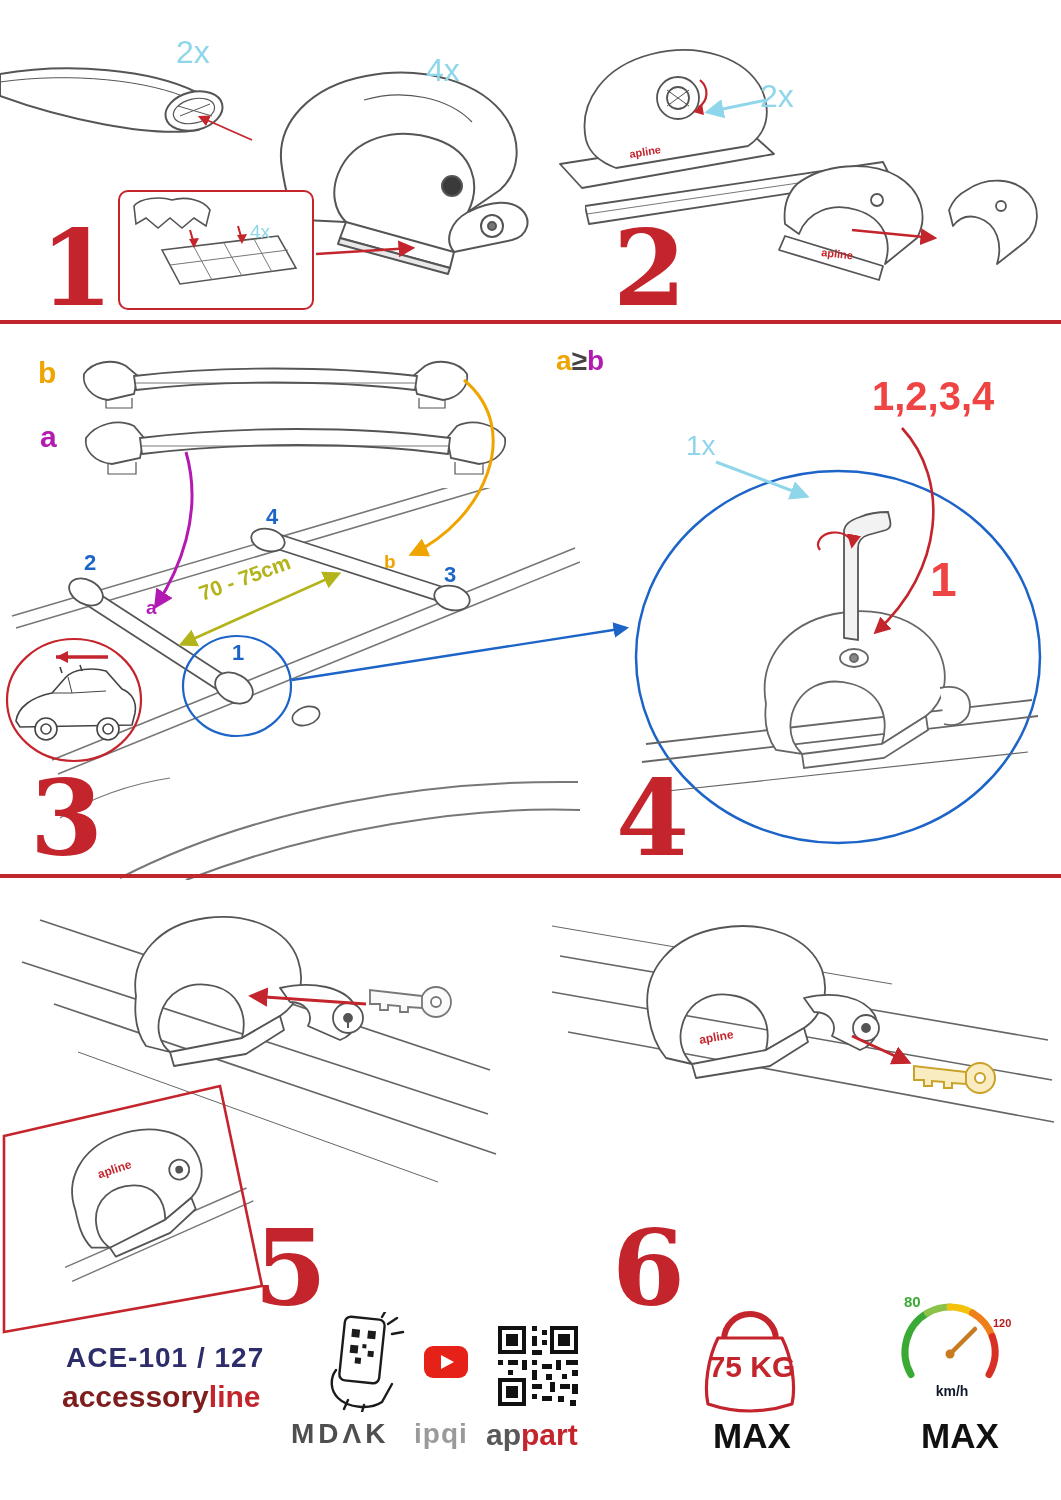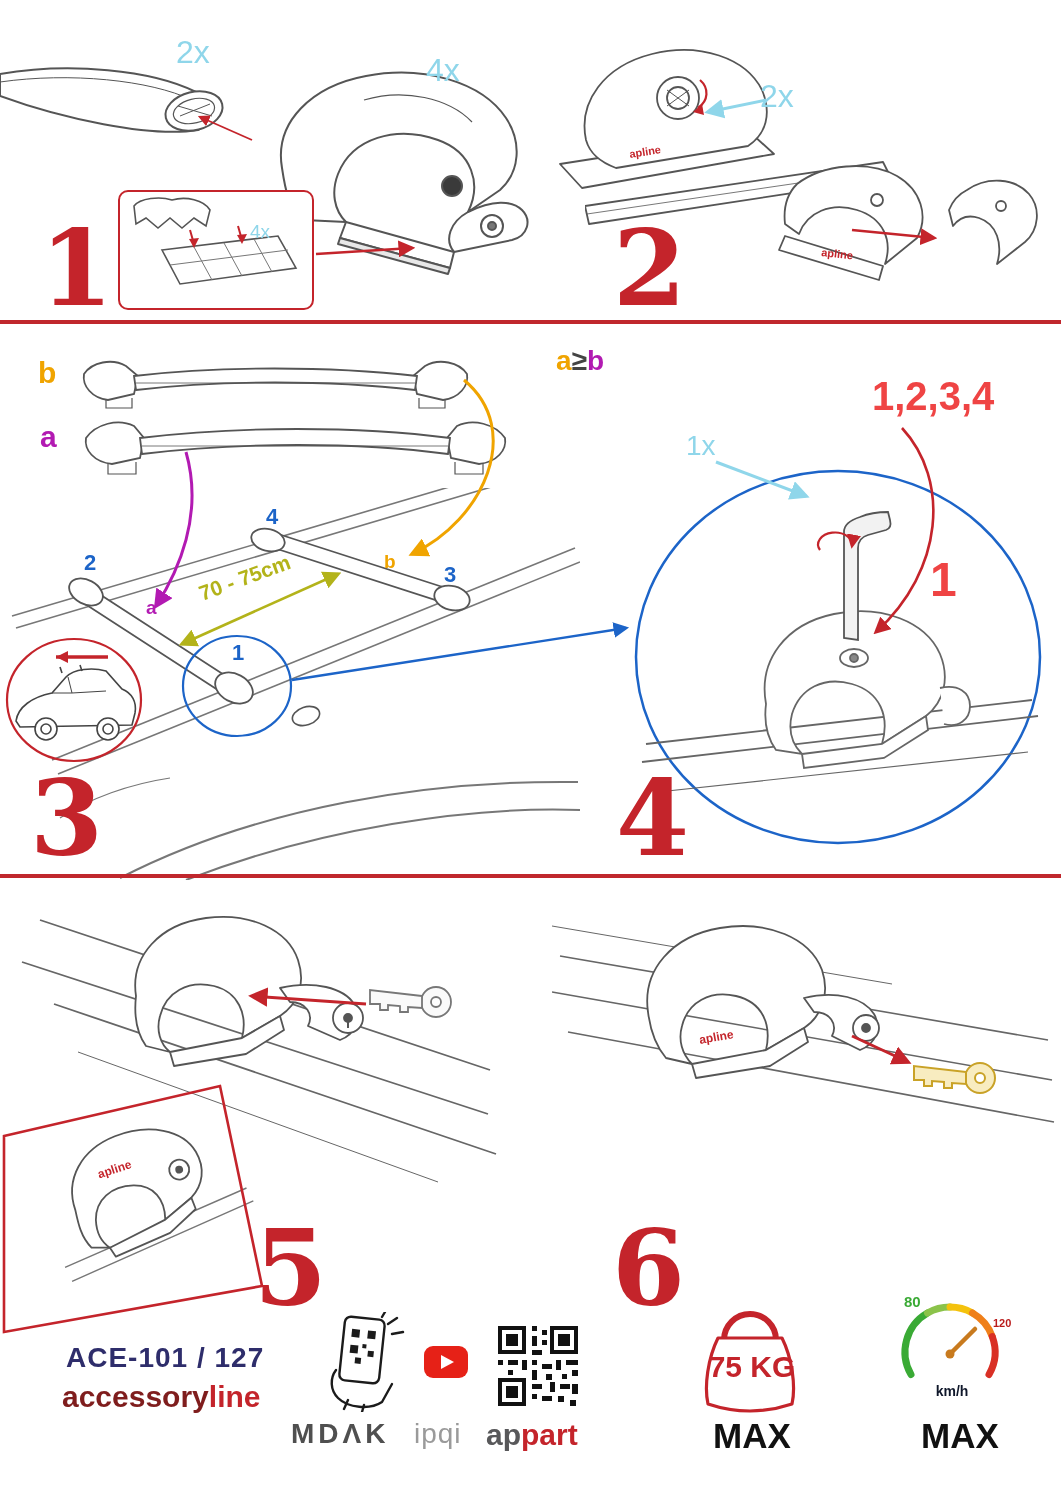--- a/index.html
+++ b/index.html
@@ -270,21 +270,21 @@
       <path d="M14,58 C8,66 8,78 16,86 C26,96 48,98 60,90 L70,72"></path>
       <path d="M26,88 L22,97 M42,93 L40,100"></path>
     </g>
   </svg>
   <div class="abs lbl" style="left:291px;top:1420px;font-size:28px;color:#4f4f4f;letter-spacing:4px">MDΛK</div>
 
   <svg class="abs scene" style="left:424px;top:1346px" width="44" height="32" viewBox="0 0 44 32">
     <rect x="0" y="0" width="44" height="32" rx="9" fill="#e62117"></rect>
     <polygon points="17,9 17,23 30,16" fill="#fff"></polygon>
   </svg>
-  <div class="abs lbl" style="left:414px;top:1420px;font-size:28px;color:#9a9a9a;letter-spacing:1px;font-weight:400">ipqi</div>
+  <div class="abs lbl" style="left:414px;top:1420px;font-size:28px;color:#9a9a9a;letter-spacing:1px;font-weight:700">ipqi</div>
 
   <svg class="abs scene" style="left:498px;top:1326px" width="80" height="80" viewBox="0 0 80 80">
     <g fill="#111">
       <rect x="0" y="0" width="28" height="28"></rect>
         <rect x="4" y="4" width="20" height="20" fill="#fff"></rect>
         <rect x="8" y="8" width="12" height="12"></rect>
       <rect x="52" y="0" width="28" height="28"></rect>
         <rect x="56" y="4" width="20" height="20" fill="#fff"></rect>
         <rect x="60" y="8" width="12" height="12"></rect>
       <rect x="0" y="52" width="28" height="28"></rect>

